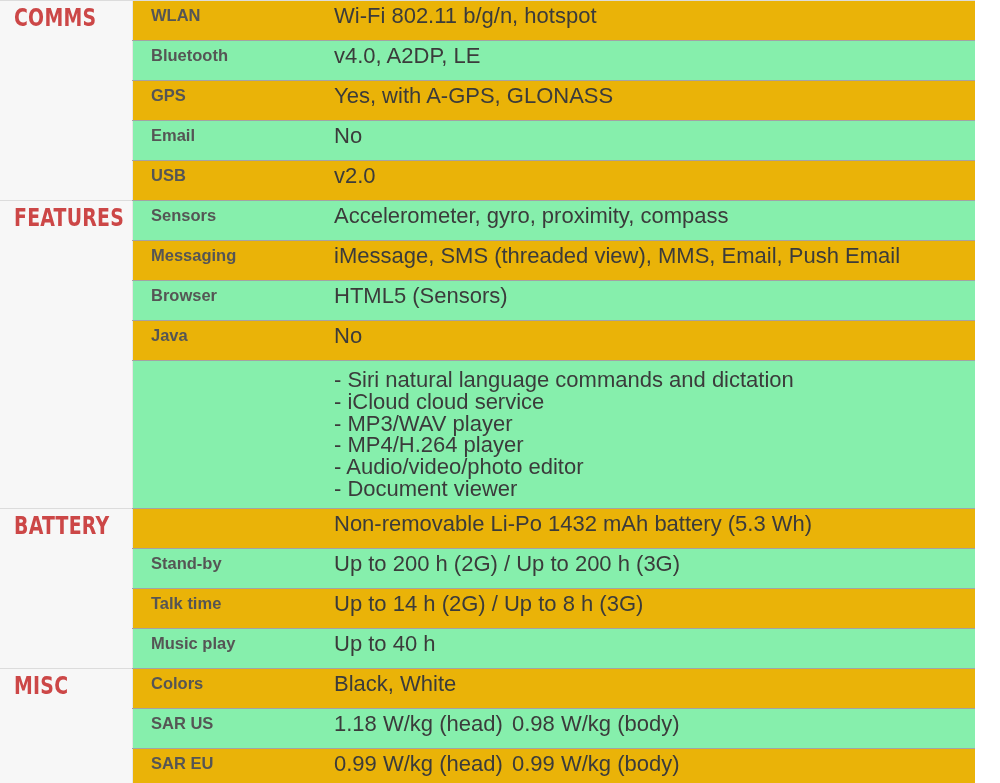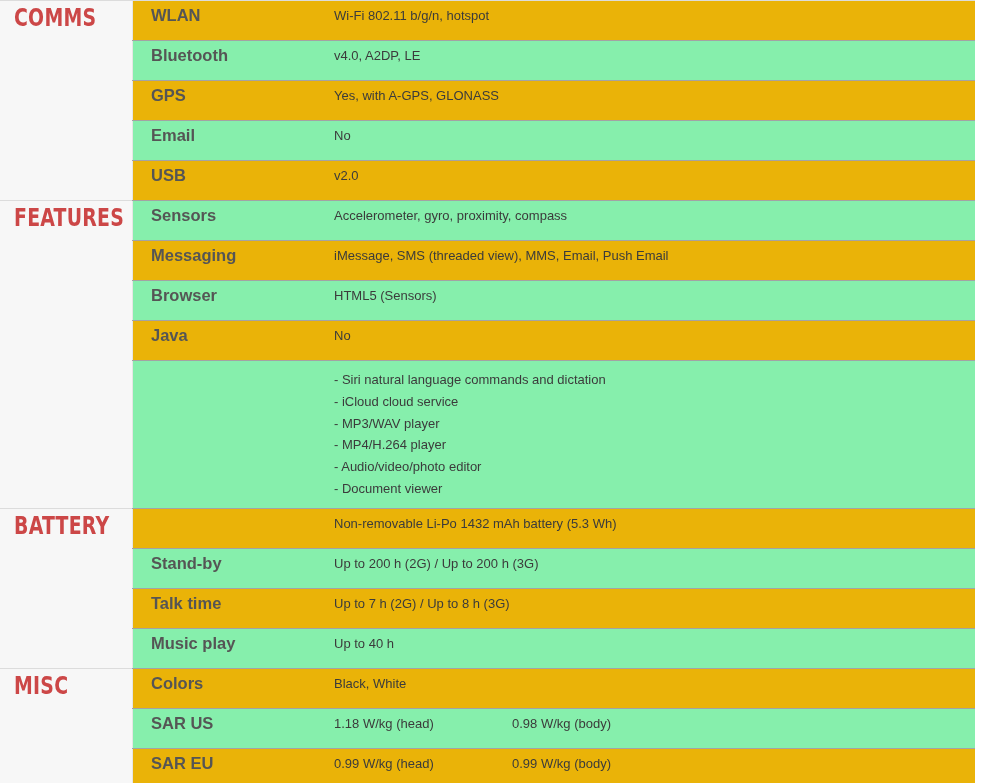--- a/index.html
+++ b/index.html
@@ -68,21 +68,21 @@
     font-weight: bold;
     font-size: 16.5px;
     line-height: 19px;
     white-space: nowrap;
   }
 
   
   .col-value {
     padding: 5px 8px 5px 18px;
     color: #3b3b3b;
-    font-size: 13px;
+    font-size: 22px;
     line-height: 19px;
   }
 
   .row-h { height: 29px; }
 
   .value-list {
     line-height: 21.8px;
     padding-top: 8px;
     padding-bottom: 8px;
     white-space: pre-line;
@@ -153,21 +153,21 @@
         </td>
         <td class="col-label row-h"></td>
         <td class="col-value row-h">Non-removable Li-Po 1432 mAh battery (5.3 Wh)</td>
       </tr>
       <tr class="alt">
         <td class="col-label row-h">Stand-by</td>
         <td class="col-value row-h">Up to 200 h (2G) / Up to 200 h (3G)</td>
       </tr>
       <tr>
         <td class="col-label row-h">Talk time</td>
-        <td class="col-value row-h">Up to 7 h (2G) / Up to 8 h (3G)</td>
+        <td class="col-value row-h">Up to 14 h (2G) / Up to 8 h (3G)</td>
       </tr>
       <tr class="alt">
         <td class="col-label row-h">Music play</td>
         <td class="col-value row-h">Up to 40 h</td>
       </tr>
       <tr class="section-start">
         <td class="col-section" rowspan="4">
           <div class="section-title">MISC</div>
         </td>
         <td class="col-label row-h">Colors</td>

